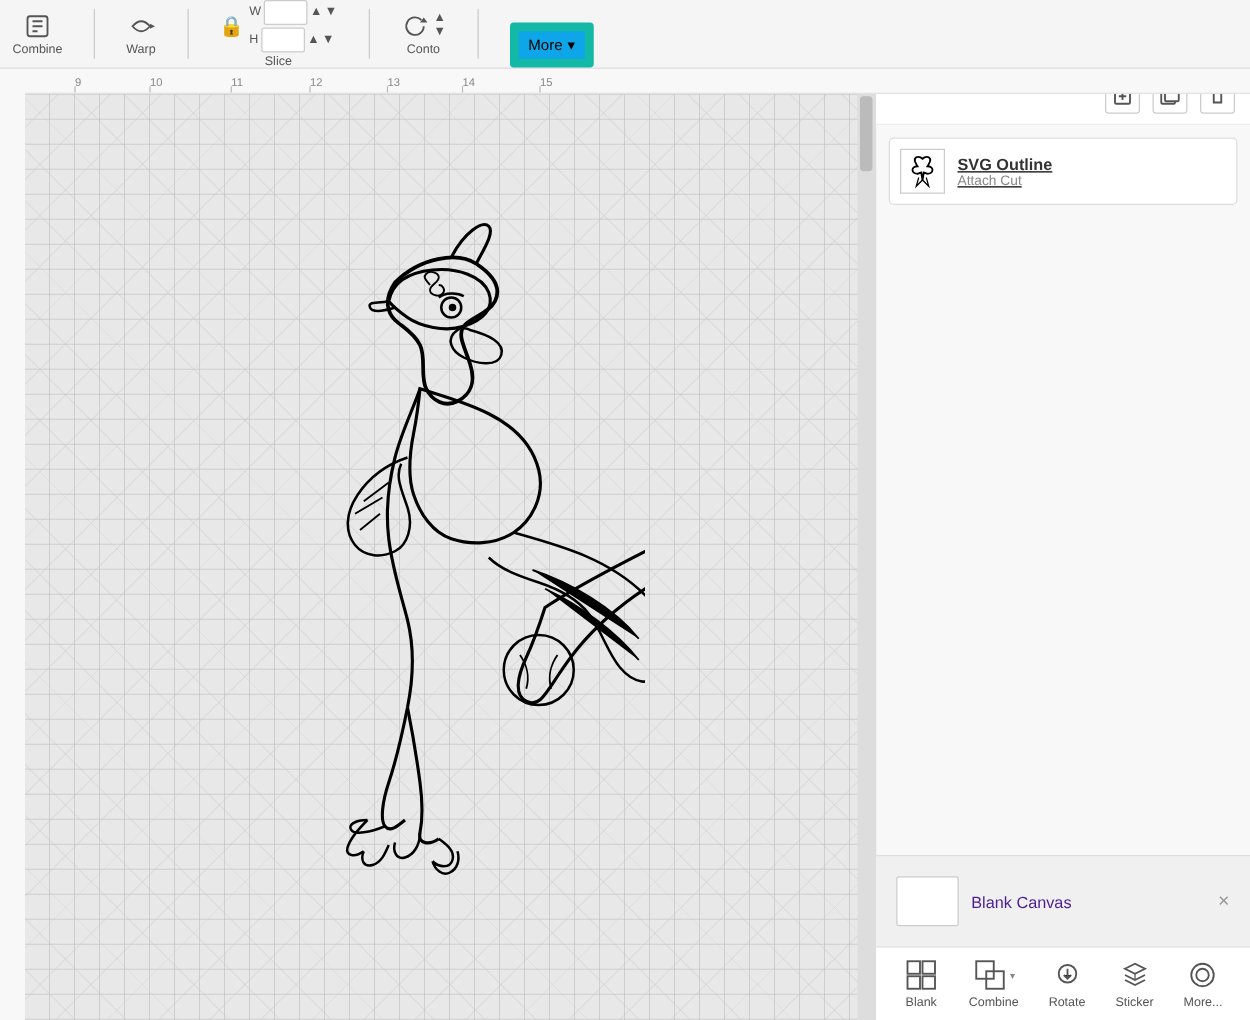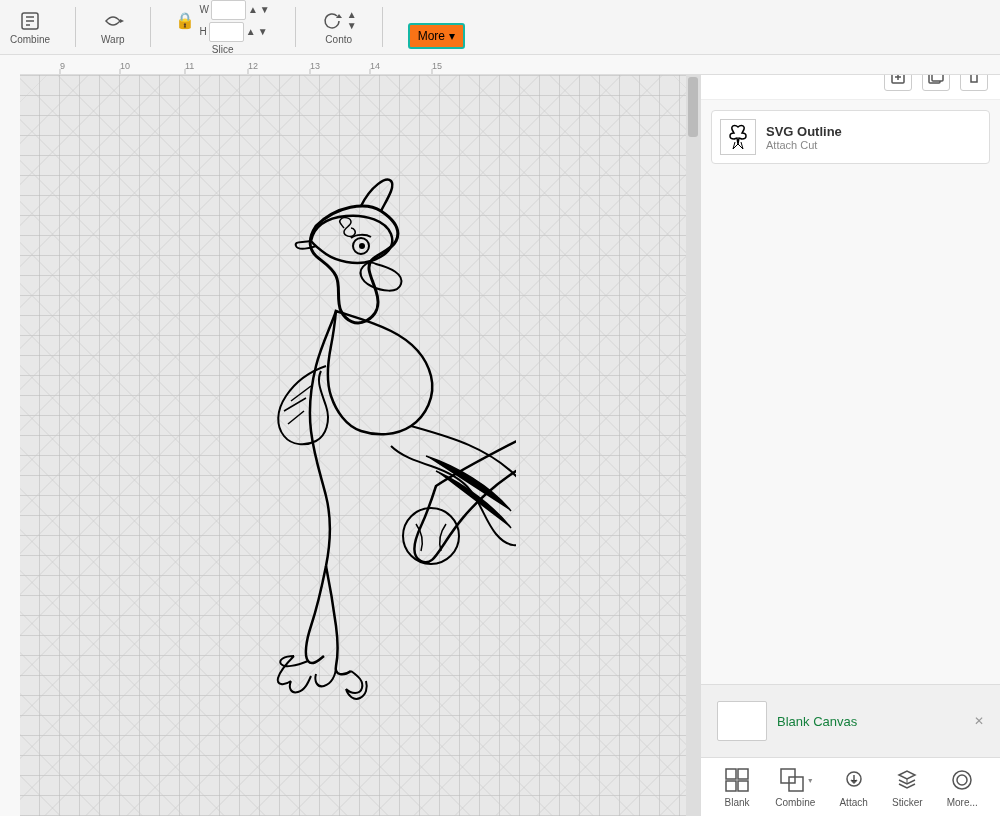--- a/index.html
+++ b/index.html
@@ -42,22 +42,22 @@
     }
     .toolbar-separator {
       width: 1px;
       height: 40px;
       background: #ccc;
       margin: 0 5px;
     }
     .more-btn {
       display: flex;
       align-items: center;
-      background: #f97316;
-      border: 2px solid #14b8a6;
+      background: #0ea5e9;
+      border: 7px solid #14b8a6;
       border-radius: 3px;
       padding: 4px 8px;
       font-size: 12px;
       cursor: pointer;
       gap: 4px;
       margin-top: 18px;
     }
     .input-field {
       width: 40px;
       height: 20px;
@@ -175,20 +175,21 @@
     }
     .layer-item {
       display: flex;
       align-items: center;
       gap: 10px;
       padding: 8px;
       background: white;
       border: 1px solid #ddd;
       border-radius: 4px;
       margin-bottom: 22px;
+      text-decoration: underline;
     }
     .layer-thumb {
       width: 36px;
       height: 36px;
       border: 1px solid #ccc;
       display: flex;
       align-items: center;
       justify-content: center;
       font-size: 16px;
       background: white;
@@ -222,21 +223,21 @@
     .blank-canvas-thumb {
       width: 50px;
       height: 40px;
       background: white;
       border: 1px solid #ccc;
       border-radius: 2px;
       flex-shrink: 0;
     }
     .blank-canvas-label {
       font-size: 13px;
-      color: #15803d;
+      color: #4c1d95;
     }
     .blank-canvas-close {
       margin-left: auto;
       font-size: 12px;
       color: #999;
       cursor: pointer;
     }
 
     
     #bottom-toolbar {
@@ -562,21 +563,21 @@
       <span>Combine</span>
     </div>
 
     <div class="bottom-tool">
       <div class="bottom-tool-icon">
         <svg width="26" height="26" viewBox="0 0 26 26">
           <path d="M13 5 C17 5 20 8 20 12 C20 16 17 19 13 19 C9 19 6 16 6 12 C6 8 9 5 13 5Z" fill="none" stroke="#555" stroke-width="1.5"></path>
           <path d="M13 8 L13 16 M10 13 L13 16 L16 13" stroke="#555" stroke-width="1.5"></path>
         </svg>
       </div>
-      <span>Attach</span>
+      <span>Rotate</span>
     </div>
 
     <div class="bottom-tool">
       <div class="bottom-tool-icon">
         <svg width="26" height="26" viewBox="0 0 26 26">
           <path d="M5 8 L13 4 L21 8 L13 12 L5 8Z" fill="none" stroke="#555" stroke-width="1.5"></path>
           <path d="M5 13 L13 17 L21 13 M5 17 L13 21 L21 17" fill="none" stroke="#555" stroke-width="1.5"></path>
           <line x1="13" y1="12" x2="13" y2="17" stroke="#555" stroke-width="1"></line>
         </svg>
       </div>

